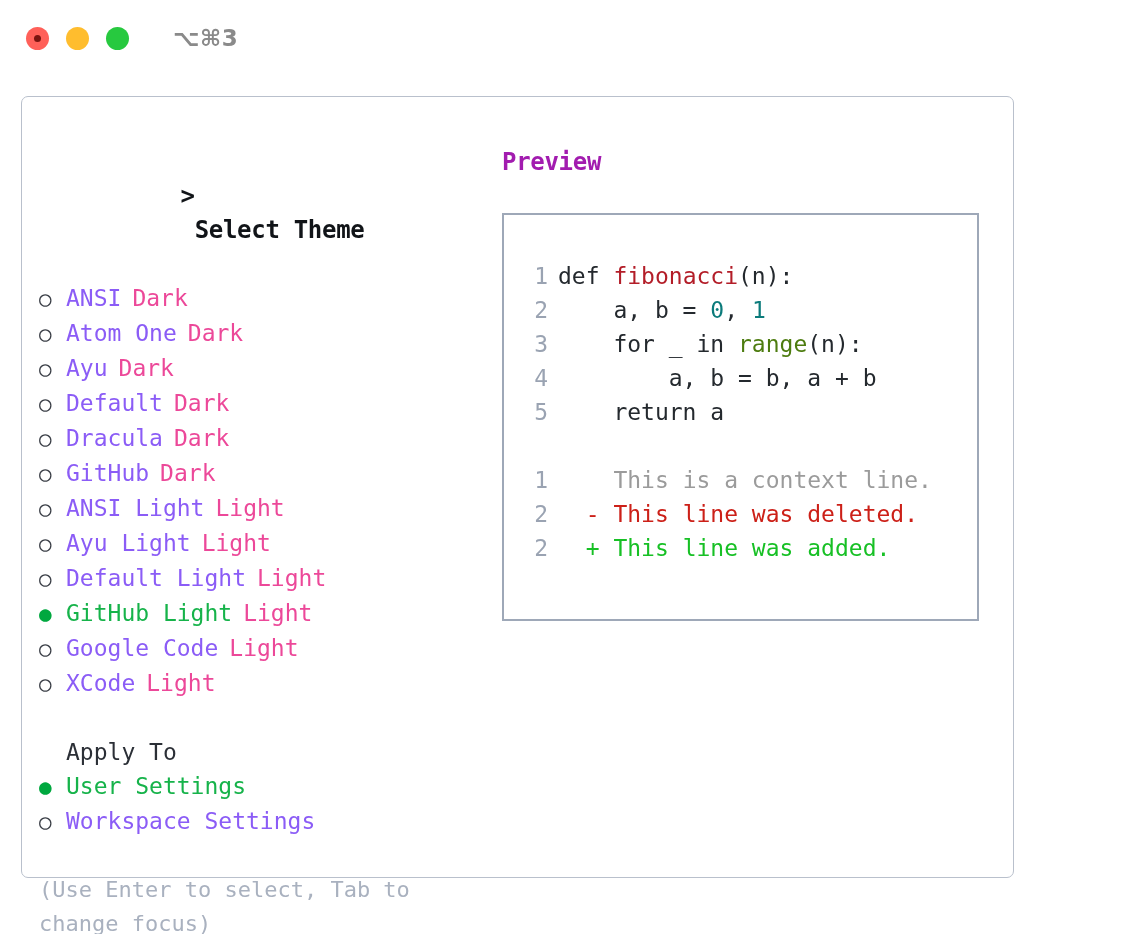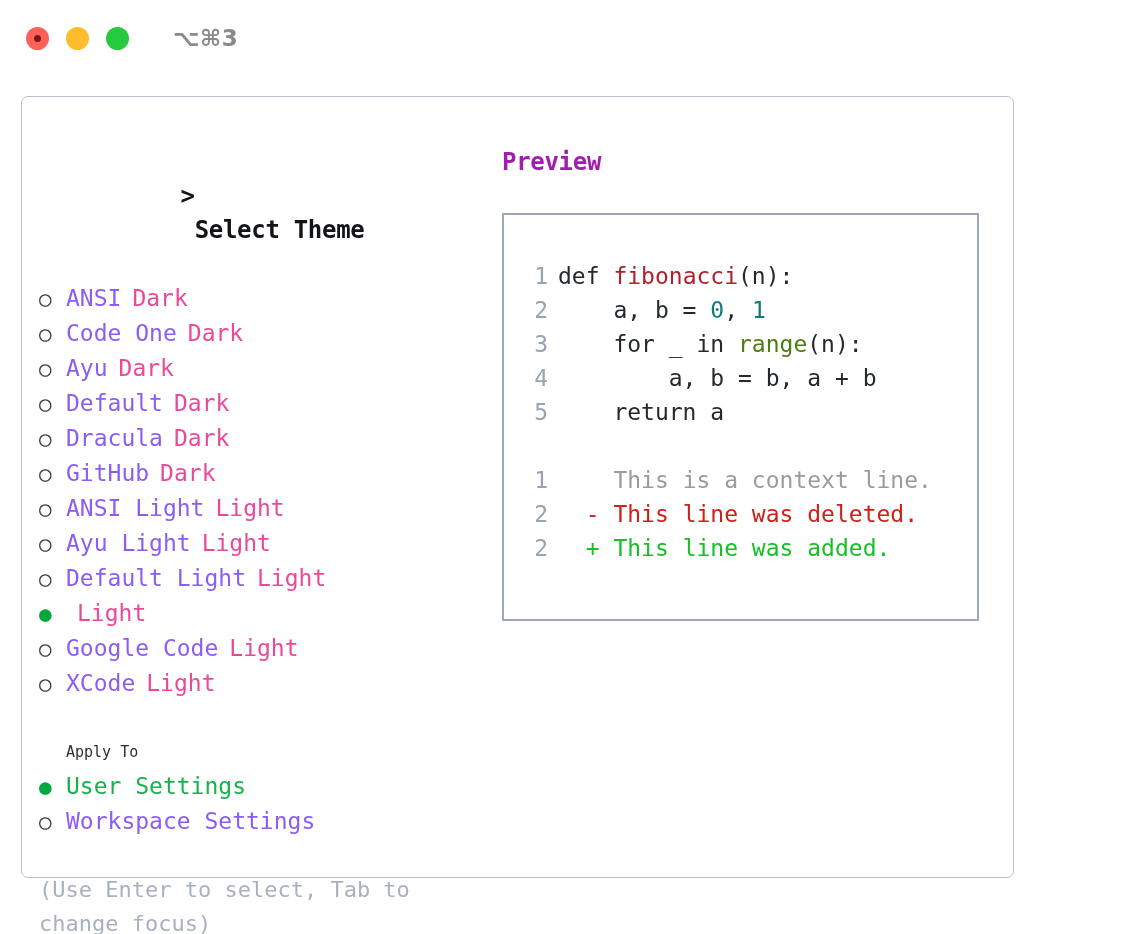--- a/index.html
+++ b/index.html
@@ -113,21 +113,21 @@
     font-size: 21px;
   }
   .marker.sel { color: #00A83F; }
   .name { color: #8b5cf6; }
   .name.sel { color: #16B34A; }
   .tag {
     color: #ec4899;
     margin-left: 11px;
   }
   .group-title {
-    font-size: 15px;
+    font-size: 23px;
     color: #2b2f36;
     line-height: 34px;
     margin-left: 27px;
     white-space: pre;
   }
   .spacer { height: 34px; }
   .hint {
     color: #a9b1bf;
     font-size: 22px;
     line-height: 34px;
@@ -190,29 +190,29 @@
     <div class="cols">
 
       <div class="left-col">
         <div class="heading">
           <span class="caret">&gt;</span>
           <span> </span><span>Select Theme</span>
         </div>
 
         <div id="theme-list">
             <div class="row"><span class="marker">○</span><span class="name">ANSI</span><span class="tag">Dark</span></div>
-            <div class="row"><span class="marker">○</span><span class="name">Code One</span><span class="tag">Dark</span></div>
+            <div class="row"><span class="marker">○</span><span class="name">Atom One</span><span class="tag">Dark</span></div>
             <div class="row"><span class="marker">○</span><span class="name">Ayu</span><span class="tag">Dark</span></div>
             <div class="row"><span class="marker">○</span><span class="name">Default</span><span class="tag">Dark</span></div>
             <div class="row"><span class="marker">○</span><span class="name">Dracula</span><span class="tag">Dark</span></div>
             <div class="row"><span class="marker">○</span><span class="name">GitHub</span><span class="tag">Dark</span></div>
             <div class="row"><span class="marker">○</span><span class="name">ANSI Light</span><span class="tag">Light</span></div>
             <div class="row"><span class="marker">○</span><span class="name">Ayu Light</span><span class="tag">Light</span></div>
             <div class="row"><span class="marker">○</span><span class="name">Default Light</span><span class="tag">Light</span></div>
-            <div class="row"><span class="marker sel">●</span><span class="tag">Light</span></div>
+            <div class="row"><span class="marker sel">●</span><span class="name sel">GitHub Light</span><span class="tag">Light</span></div>
             <div class="row"><span class="marker">○</span><span class="name">Google Code</span><span class="tag">Light</span></div>
             <div class="row"><span class="marker">○</span><span class="name">XCode</span><span class="tag">Light</span></div>
           </div>
 
         <div class="spacer"></div>
 
         <div class="group-title">Apply To</div>
         <div id="apply-list">
             <div class="row"><span class="marker sel">●</span><span class="name sel">User Settings</span></div>
             <div class="row"><span class="marker">○</span><span class="name">Workspace Settings</span></div>

